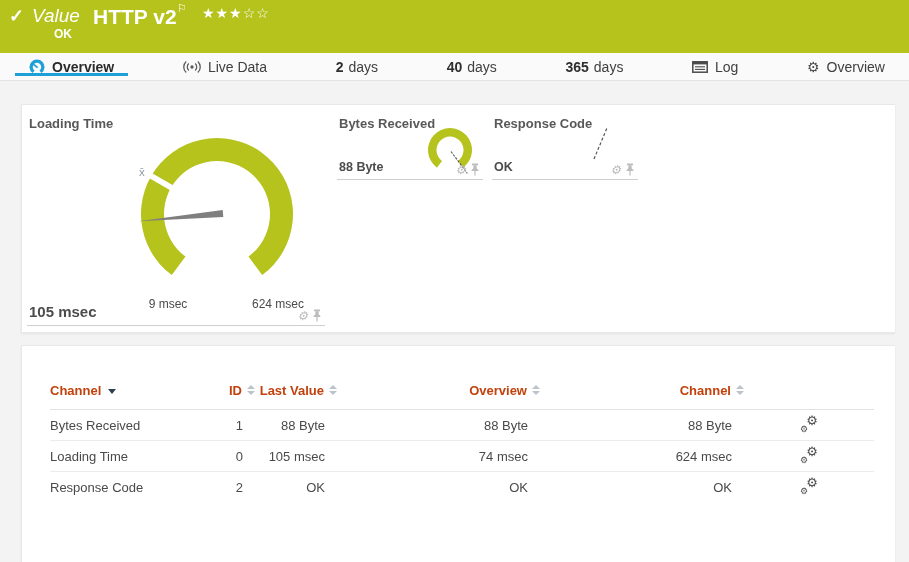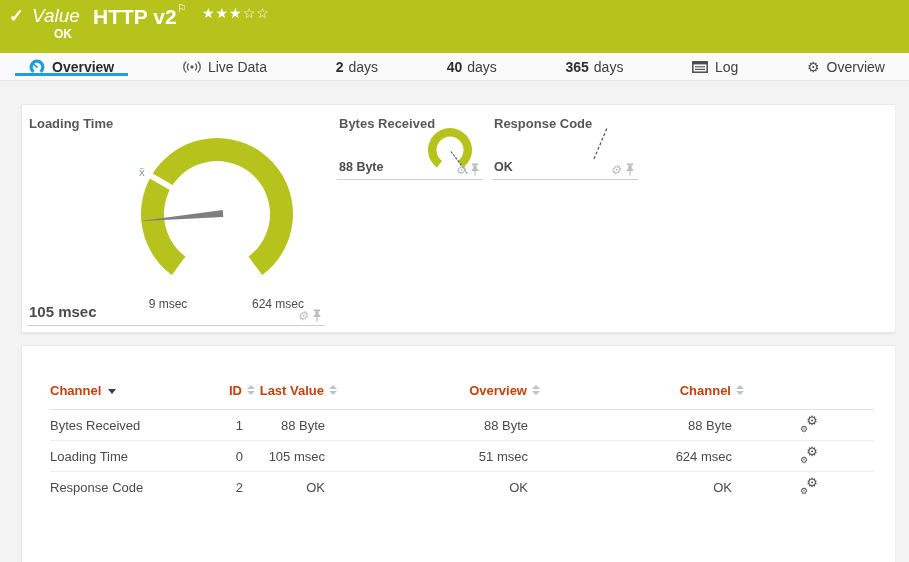--- a/index.html
+++ b/index.html
@@ -220,21 +220,21 @@
         <td>1</td>
         <td>88 Byte</td>
         <td>88 Byte</td>
         <td>88 Byte</td>
         <td class="t-set"><span class="gears"><span class="g1">⚙</span><span class="g2">⚙</span></span></td>
       </tr>
       <tr>
         <td class="t-chan">Loading Time</td>
         <td>0</td>
         <td>105 msec</td>
-        <td>51 msec</td>
+        <td>74 msec</td>
         <td>624 msec</td>
         <td class="t-set"><span class="gears"><span class="g1">⚙</span><span class="g2">⚙</span></span></td>
       </tr>
       <tr>
         <td class="t-chan">Response Code</td>
         <td>2</td>
         <td>OK</td>
         <td>OK</td>
         <td>OK</td>
         <td class="t-set"><span class="gears"><span class="g1">⚙</span><span class="g2">⚙</span></span></td>

